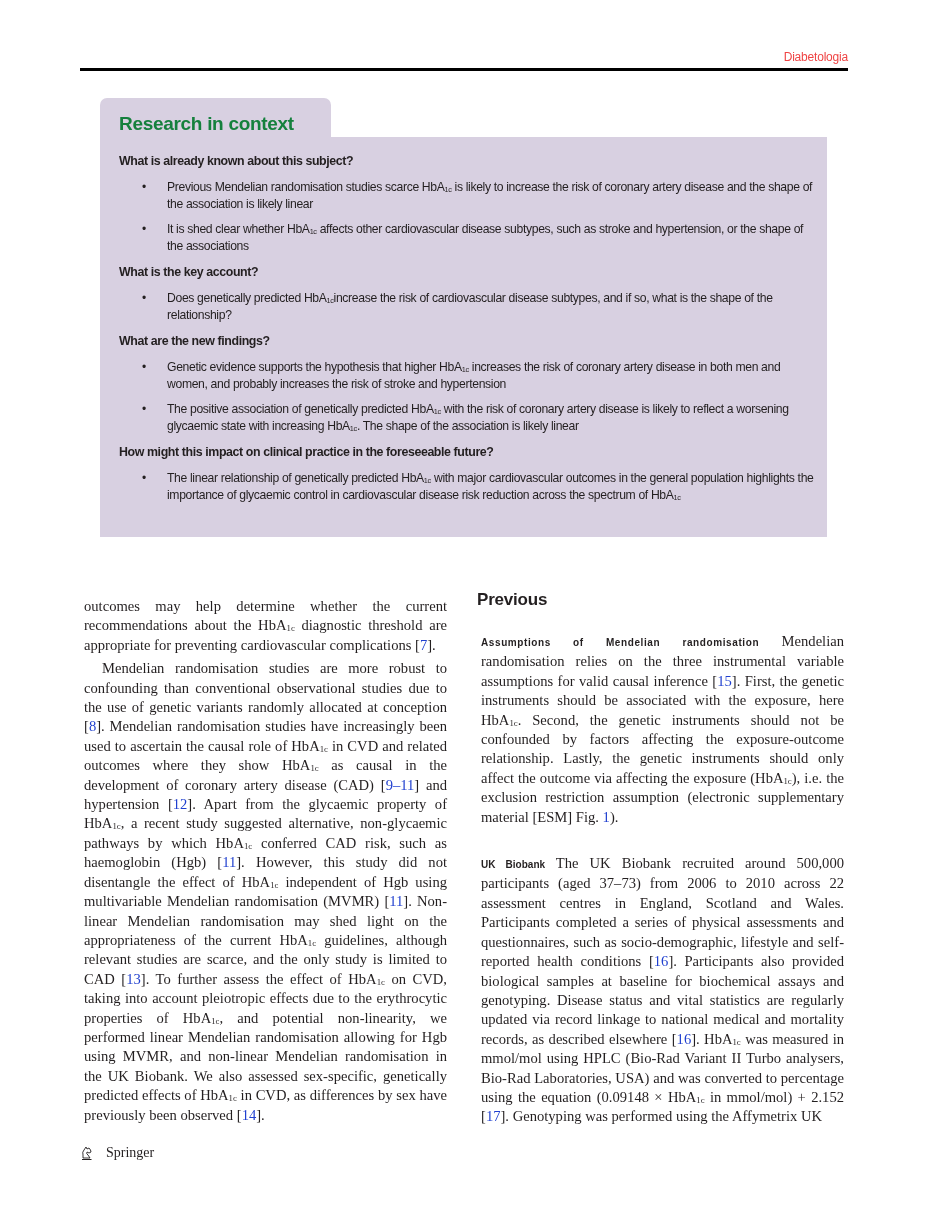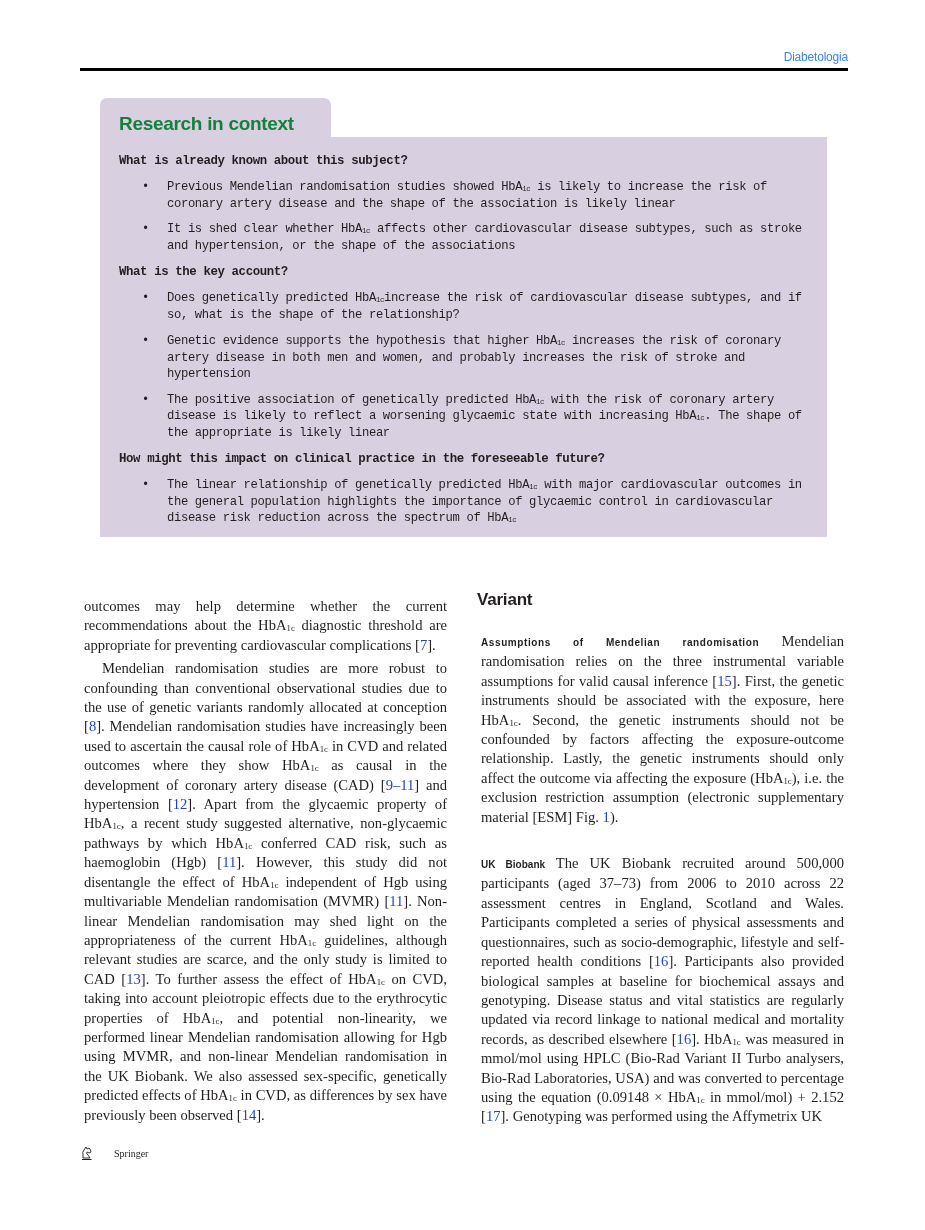--- a/index.html
+++ b/index.html
@@ -2,21 +2,21 @@
 <html><head>
   <meta charset="utf-8">
   <style>
     * { box-sizing: border-box; margin: 0; padding: 0; }
     html, body { width: 925px; height: 1230px; background: #ffffff; overflow: hidden; }
     body { position: relative; font-family: "Liberation Serif", serif; color: #231f20; }
 
     .running-head {
       position: absolute; left: 80px; top: 50px; width: 768px;
       text-align: right; font-family: "Liberation Sans", sans-serif;
-      font-size: 12px; color: #3b82f6; letter-spacing: -0.2px;
+      font-size: 12px; color: #ef4444; letter-spacing: -0.2px;
     }
     .head-rule {
       position: absolute; left: 80px; top: 68px; width: 768px; height: 3px; background: #000;
     }
 
     
     .ric-tab {
       position: absolute; left: 100px; top: 98px; width: 231px; height: 40px;
       background: #d8d0e1; border-radius: 7px 7px 0 0;
     }
@@ -24,21 +24,21 @@
       position: absolute; left: 119px; top: 113px;
       font-family: "Liberation Sans", sans-serif; font-weight: bold;
       font-size: 19px; color: #15803d; letter-spacing: -0.3px;
     }
     .ric-body {
       position: absolute; left: 100px; top: 137px; width: 727px; height: 400px;
       background: #d8d0e1;
     }
     .ric-content {
       position: absolute; left: 119px; top: 153px; width: 700px;
-      font-family: Liberation Mono, monospace; font-size: 12.2px; color: #231f20;
+      font-family: Liberation Sans, sans-serif; font-size: 12.2px; color: #231f20;
       letter-spacing: -0.35px;
     }
     .ric-q {
       font-weight: bold; font-size: 12.4px; letter-spacing: -0.4px;
       line-height: 16px; margin-bottom: 10px;
     }
     .ric-bullet {
       position: relative; padding-left: 48px; line-height: 16.5px; margin-bottom: 9px;
     }
     .ric-bullet .dot {
@@ -63,75 +63,76 @@
       font-size: 17px; line-height: 20px; margin-bottom: 19px; text-align: left;
       letter-spacing: -0.2px;
     }
     .run-head {
       font-family: "Liberation Sans", sans-serif; font-weight: bold; font-size: 10px;
     }
     .run-head.spaced { letter-spacing: 0.6px; }
     .para-gap { height: 19px; }
 
     .footer-logo {
-      position: absolute; left: 80px; top: 1145px; display: flex; align-items: center; gap: 20px;
-      font-family: "Liberation Serif", serif; font-size: 10px; color: #231f20;
+      position: absolute; left: 80px; top: 1145px; display: flex; align-items: center; gap: 12px;
+      font-family: "Liberation Serif", serif; font-size: 14px; color: #231f20;
     }
     .footer-logo svg { width: 14px; height: 16px; }
   </style>
 </head>
 <body>
 
 <div class="running-head">Diabetologia</div>
 <div class="head-rule"></div>
 
 <div class="ric-tab"></div>
 <div class="ric-body"></div>
 <div class="ric-title">Research in context</div>
 
 <div class="ric-content">
   <div class="ric-q">What is already known about this subject?</div>
   <div class="ric-bullet">
     <span class="dot">•</span>
-    <span>Previous Mendelian randomisation studies showed HbA</span><sub class="s">1c</sub><span> is likely to increase the risk of coronary artery disease and the shape of the association is likely linear</span>
+    <span>Previous Mendelian randomisation studies scarce HbA</span><sub class="s">1c</sub><span> is likely to increase the risk of coronary artery disease and the shape of the association is likely linear</span>
   </div>
   <div class="ric-bullet last-in-group">
     <span class="dot">•</span>
     <span> It is shed clear whether HbA</span><sub class="s">1c</sub><span> affects other cardiovascular disease subtypes, such as stroke and hypertension, or the shape of the associations</span>
   </div>
 
   <div class="ric-q">What is the key account?</div>
   <div class="ric-bullet last-in-group">
     <span class="dot">•</span>
     <span>Does genetically predicted HbA</span><sub class="s">1c</sub><span>increase the risk of cardiovascular disease subtypes, and if so, what is the shape of the relationship?</span>
   </div>
 
+  <div class="ric-q">What are the new findings?</div>
   <div class="ric-bullet">
     <span class="dot">•</span>
     <span>Genetic evidence supports the hypothesis that higher HbA</span><sub class="s">1c</sub><span> increases the risk of coronary artery disease in both men and women, and probably increases the risk of stroke and hypertension</span>
   </div>
   <div class="ric-bullet last-in-group">
     <span class="dot">•</span>
-    <span>The positive association of genetically predicted HbA</span><sub class="s">1c</sub><span> with the risk of coronary artery disease is likely to reflect a worsening glycaemic state with increasing HbA</span><sub class="s">1c</sub><span>. The shape of the appropriate is likely linear</span>
+    <span>The positive association of genetically predicted HbA</span><sub class="s">1c</sub><span> with the risk of coronary artery disease is likely to reflect a worsening glycaemic state with increasing HbA</span><sub class="s">1c</sub><span>. The shape of the association is likely linear</span>
   </div>
 
   <div class="ric-q">How might this impact on clinical practice in the foreseeable future?</div>
   <div class="ric-bullet">
     <span class="dot">•</span>
     <span>The linear relationship of genetically predicted HbA</span><sub class="s">1c</sub><span> with major cardiovascular outcomes in the general population highlights the importance of glycaemic control in cardiovascular disease risk reduction across the spectrum of HbA</span><sub class="s">1c</sub>
   </div>
 </div>
 
 <div class="col col-left">
   <p><span>outcomes may help determine whether the current recommendations about the HbA</span><sub class="s">1c</sub><span> diagnostic threshold are appropriate for preventing cardiovascular complications [</span><a class="ref">7</a><span>].</span></p>
   <p class="indent"><span>Mendelian randomisation studies are more robust to confounding than conventional observational studies due to the use of genetic variants randomly allocated at conception [</span><a class="ref">8</a><span>]. Mendelian randomisation studies have increasingly been used to ascertain the causal role of HbA</span><sub class="s">1c</sub><span> in CVD and related outcomes where they show HbA</span><sub class="s">1c</sub><span> as causal in the development of coronary artery disease (CAD) [</span><a class="ref">9–11</a><span>] and hypertension [</span><a class="ref">12</a><span>]. Apart from the glycaemic property of HbA</span><sub class="s">1c</sub><span>, a recent study suggested alternative, non-glycaemic pathways by which HbA</span><sub class="s">1c</sub><span> conferred CAD risk, such as haemoglobin (Hgb) [</span><a class="ref">11</a><span>]. However, this study did not disentangle the effect of HbA</span><sub class="s">1c</sub><span> independent of Hgb using multivariable Mendelian randomisation (MVMR) [</span><a class="ref">11</a><span>]. Non-linear Mendelian randomisation may shed light on the appropriateness of the current HbA</span><sub class="s">1c</sub><span> guidelines, although relevant studies are scarce, and the only study is limited to CAD [</span><a class="ref">13</a><span>]. To further assess the effect of HbA</span><sub class="s">1c</sub><span> on CVD, taking into account pleiotropic effects due to the erythrocytic properties of HbA</span><sub class="s">1c</sub><span>, and potential non-linearity, we performed linear Mendelian randomisation allowing for Hgb using MVMR, and non-linear Mendelian randomisation in the UK Biobank. We also assessed sex-specific, genetically predicted effects of HbA</span><sub class="s">1c</sub><span> in CVD, as differences by sex have previously been observed [</span><a class="ref">14</a><span>].</span></p>
 </div>
 
 <div class="col col-right" style="top:590px;">
-  <div class="section-title">Variant</div>
+  <div class="section-title">Previous</div>
   <p style="margin-top:22px;"><span class="run-head spaced">Assumptions of Mendelian randomisation</span><span> Mendelian randomisation relies on the three instrumental variable assumptions for valid causal inference [</span><a class="ref">15</a><span>]. First, the genetic instruments should be associated with the exposure, here HbA</span><sub class="s">1c</sub><span>. Second, the genetic instruments should not be confounded by factors affecting the exposure-outcome relationship. Lastly, the genetic instruments should only affect the outcome via affecting the exposure (HbA</span><sub class="s">1c</sub><span>), i.e. the exclusion restriction assumption (electronic supplementary material [ESM] Fig. </span><a class="ref">1</a><span>).</span></p>
   <div class="para-gap"></div>
   <p><span class="run-head">UK Biobank</span><span> The UK Biobank recruited around 500,000 participants (aged 37–73) from 2006 to 2010 across 22 assessment centres in England, Scotland and Wales. Participants completed a series of physical assessments and questionnaires, such as socio-demographic, lifestyle and self-reported health conditions [</span><a class="ref">16</a><span>]. Participants also provided biological samples at baseline for biochemical assays and genotyping. Disease status and vital statistics are regularly updated via record linkage to national medical and mortality records, as described elsewhere [</span><a class="ref">16</a><span>]. HbA</span><sub class="s">1c</sub><span> was measured in mmol/mol using HPLC (Bio-Rad Variant II Turbo analysers, Bio-Rad Laboratories, USA) and was converted to percentage using the equation (0.09148 × HbA</span><sub class="s">1c</sub><span> in mmol/mol) + 2.152 [</span><a class="ref">17</a><span>]. Genotyping was performed using the Affymetrix UK</span></p>
 </div>
 
 <div class="footer-logo">
   <svg viewBox="0 0 14 16">
     <path d="M3 13 L3 10 Q2 7 4 5 L6 2 L7 4 L9 3 Q11 5 11 7 L9 8 L7 7 Q6 9 8 10 L10 13 Z" fill="none" stroke="#231f20" stroke-width="0.9"></path>
     <line x1="2" y1="14.5" x2="11.5" y2="14.5" stroke="#231f20" stroke-width="1"></line>
   </svg>

